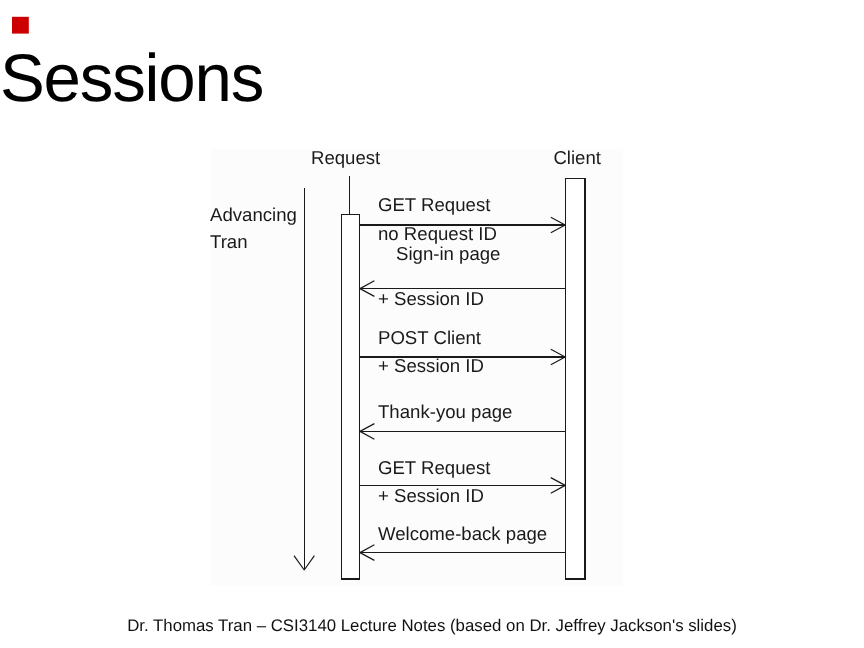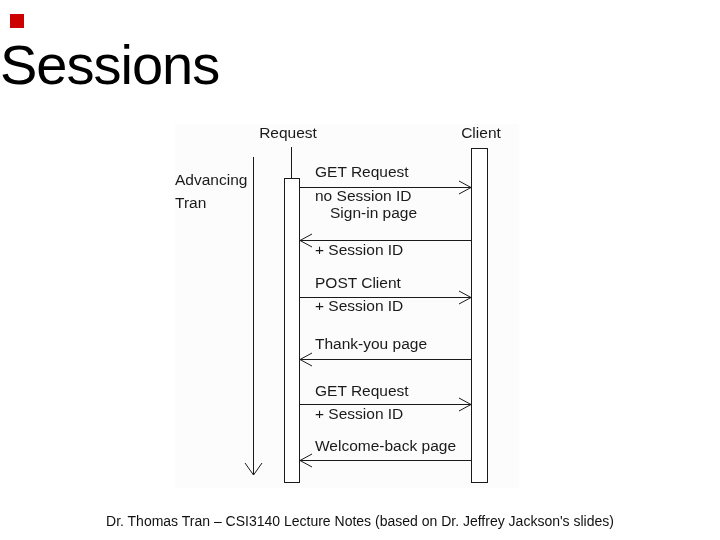--- a/index.html
+++ b/index.html
@@ -108,21 +108,21 @@
       <path d="M137 330 L125 336.5 M137 343 L125 336.5" shape-rendering="auto"></path>
     </svg>
 
     <div class="dtext lifeline-label" style="left:113px;">Request</div>
     <div class="dtext lifeline-label" style="left:306px;">Client</div>
 
     <div class="dtext" style="left:0px; top:48px;">Advancing</div>
     <div class="dtext" style="left:0px; top:71px;">Tran</div>
 
     <div class="dtext msg-text" style="top:40px;">GET Request</div>
-    <div class="dtext msg-text" style="top:64px;">no Session ID</div>
+    <div class="dtext msg-text" style="top:64px;">no Request ID</div>
 
     <div class="dtext msg-text" style="top:81px;margin-left:15px;">Sign-in page</div>
     <div class="dtext msg-text" style="top:118px;">+ Session ID</div>
 
     <div class="dtext msg-text" style="top:151px;">POST Client</div>
     <div class="dtext msg-text" style="top:174px;">+ Session ID</div>
 
     <div class="dtext msg-text" style="top:212px;">Thank-you page</div>
 
     <div class="dtext msg-text" style="top:259px;">GET Request</div>

